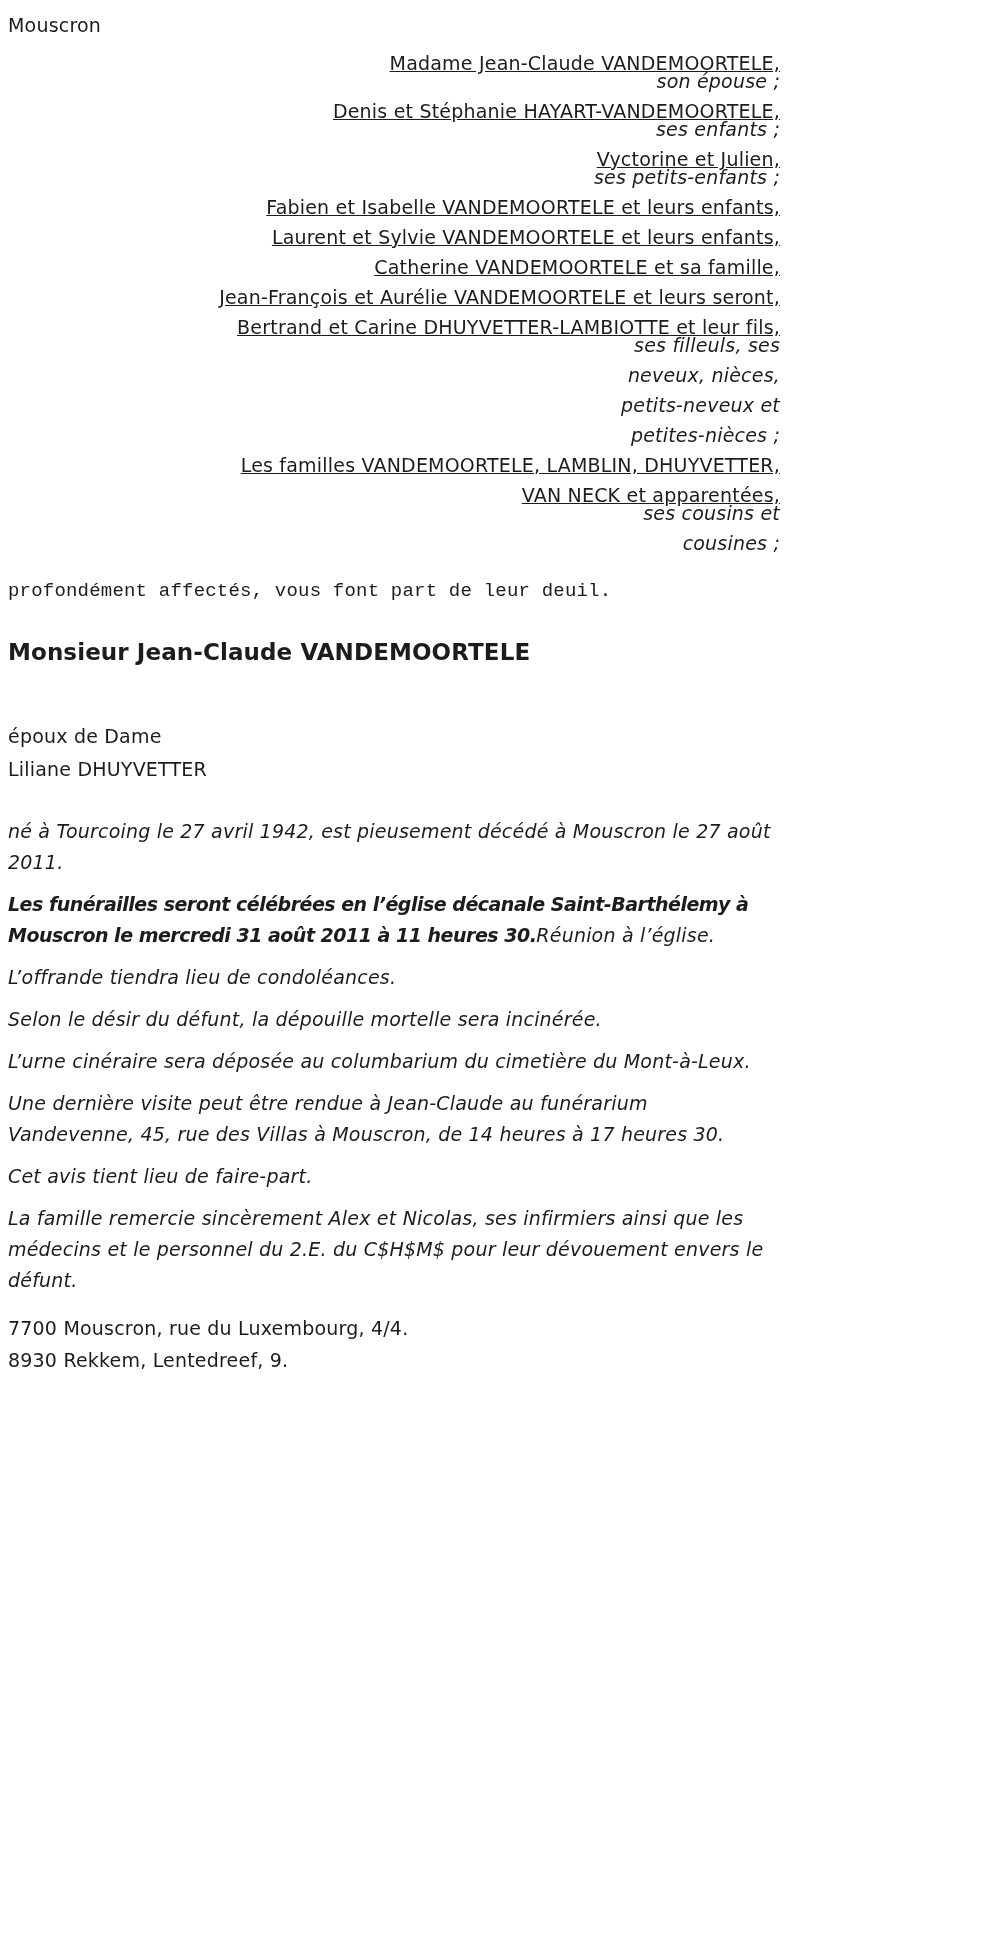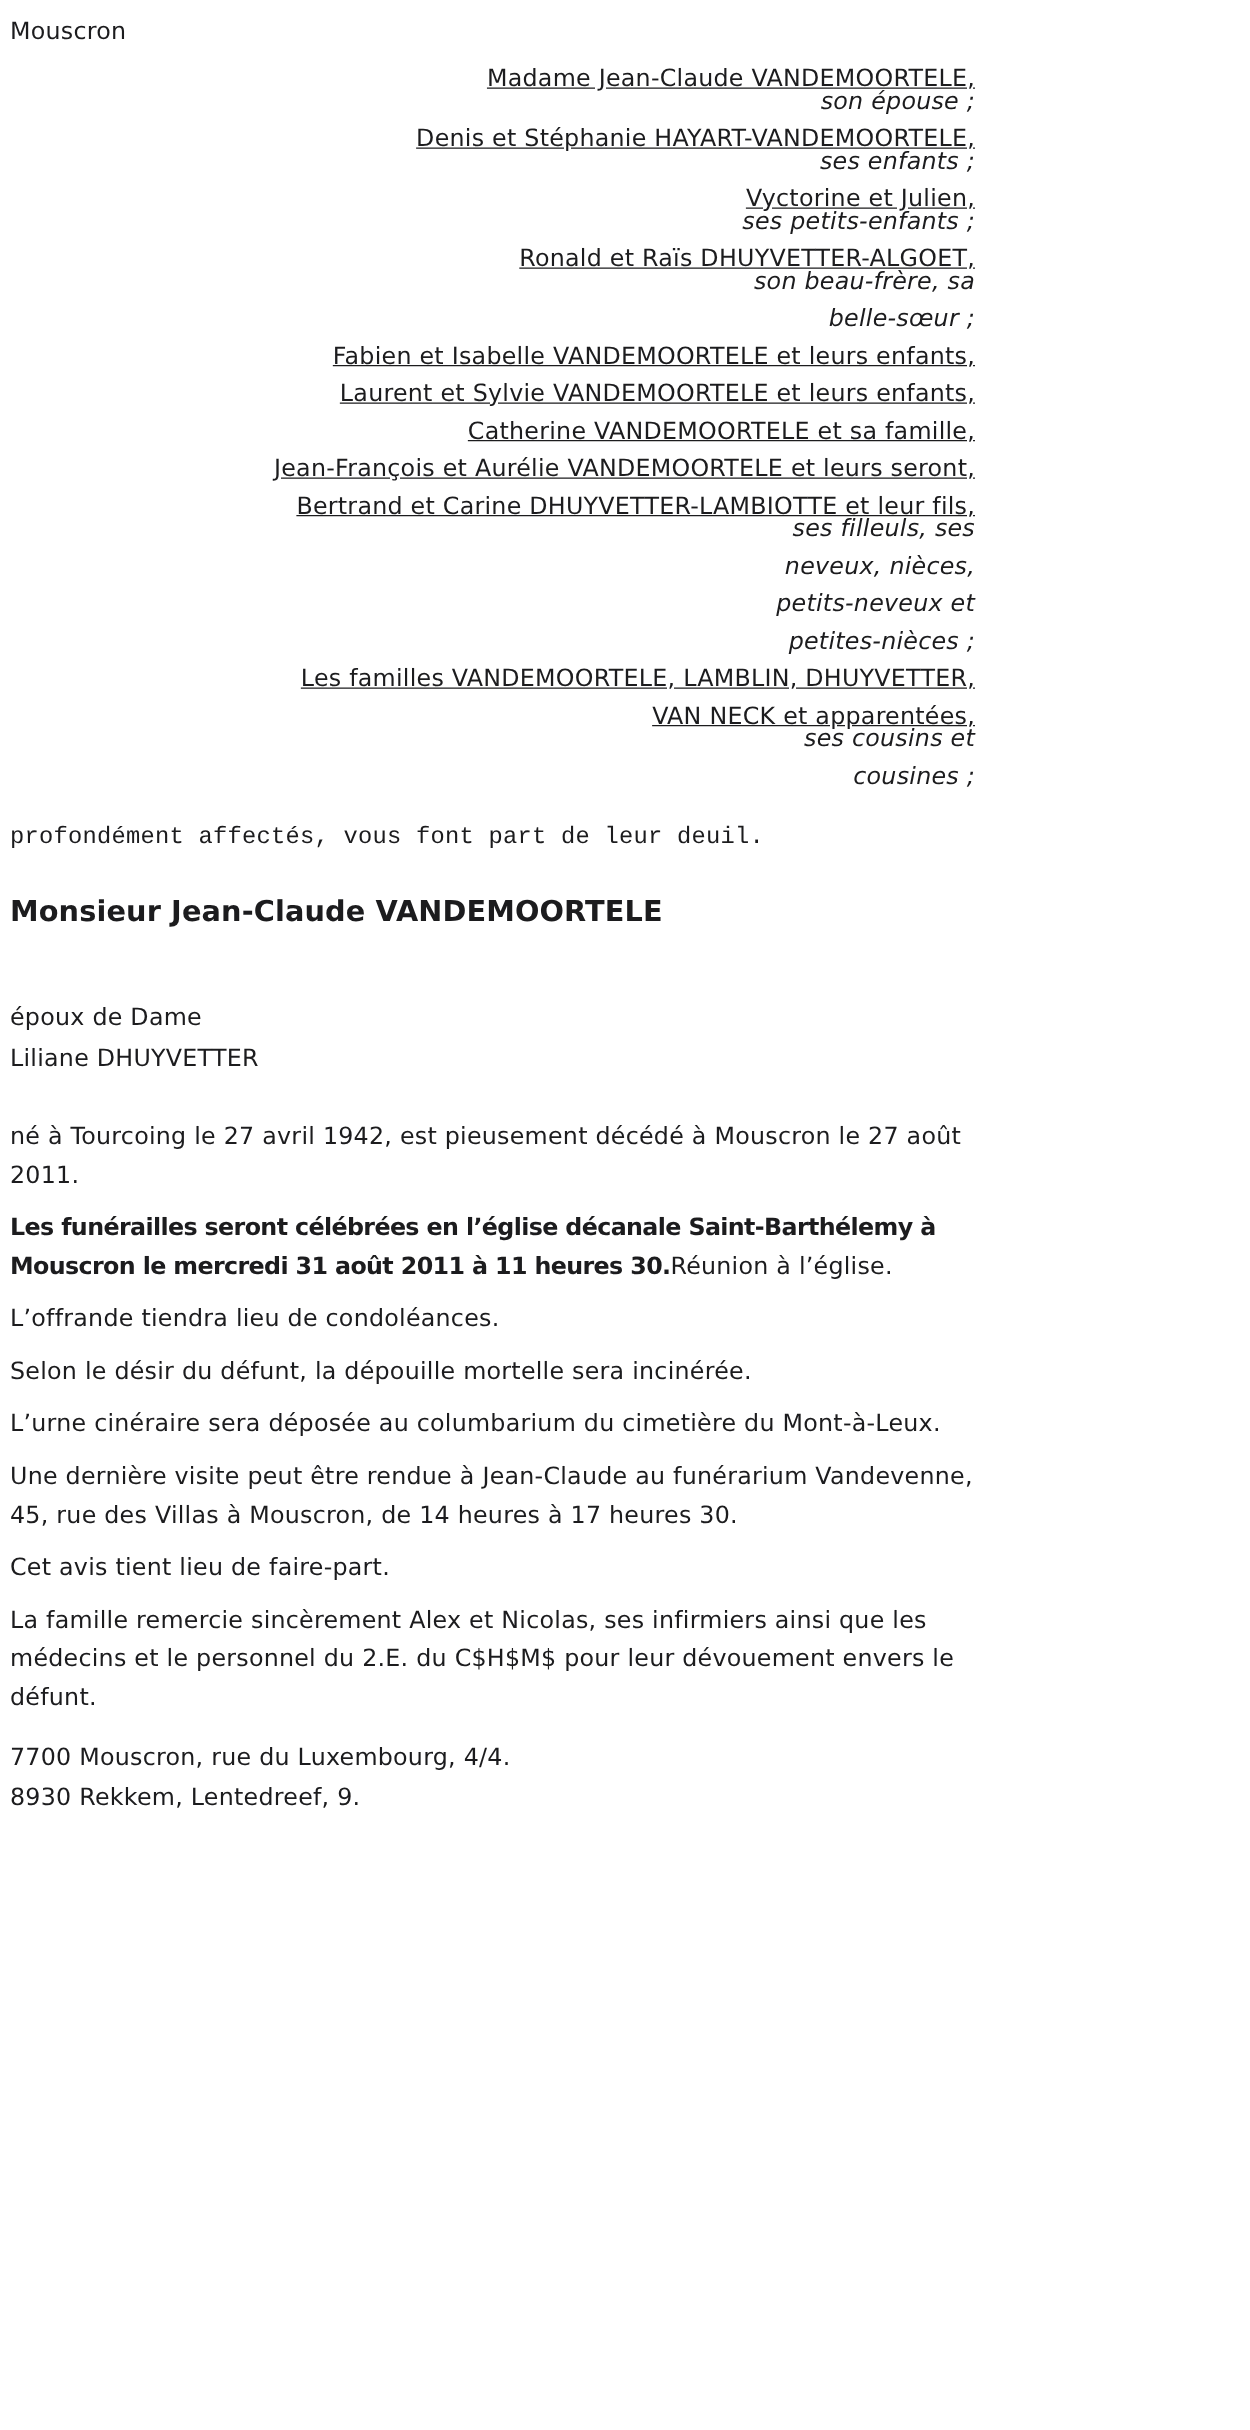--- a/index.html
+++ b/index.html
@@ -49,20 +49,21 @@
     letter-spacing: 0.1px;
     font-weight: bold;
   }
   .spouse {
     margin-top: 48px;
     line-height: 33px;
   }
   .main p {
     margin: 11px 0 0 0;
     line-height: 31px;
+    font-style: italic;
   }
   .main p.first {
     margin-top: 30px;
   }
   .funeral strong {
     letter-spacing: -0.5px;
   }
   .addresses {
     margin-top: 16px;
   }
@@ -88,25 +89,20 @@
     <div class="entry">
       <p class="name">Denis et Stéphanie HAYART-VANDEMOORTELE,</p>
       <p class="relation">ses enfants ;</p>
     </div>
 
     <div class="entry">
       <p class="name">Vyctorine et Julien,</p>
       <p class="relation">ses petits-enfants ;</p>
     </div>
 
-    <div class="entry">
-      <p class="name">Ronald et Raïs DHUYVETTER-ALGOET,</p>
-      <p class="relation">son beau-frère, sa
-belle-sœur ;</p>
-    </div>
 
     <div class="entry">
       <p class="name">Fabien et Isabelle VANDEMOORTELE et leurs enfants,</p>
       <p class="name">Laurent et Sylvie VANDEMOORTELE et leurs enfants,</p>
       <p class="name">Catherine VANDEMOORTELE et sa famille,</p>
       <p class="name">Jean-François et Aurélie VANDEMOORTELE et leurs seront,</p>
       <p class="name">Bertrand et Carine DHUYVETTER-LAMBIOTTE et leur fils,</p>
       <p class="relation">ses filleuls, ses
 neveux, nièces,
 petits-neveux et

